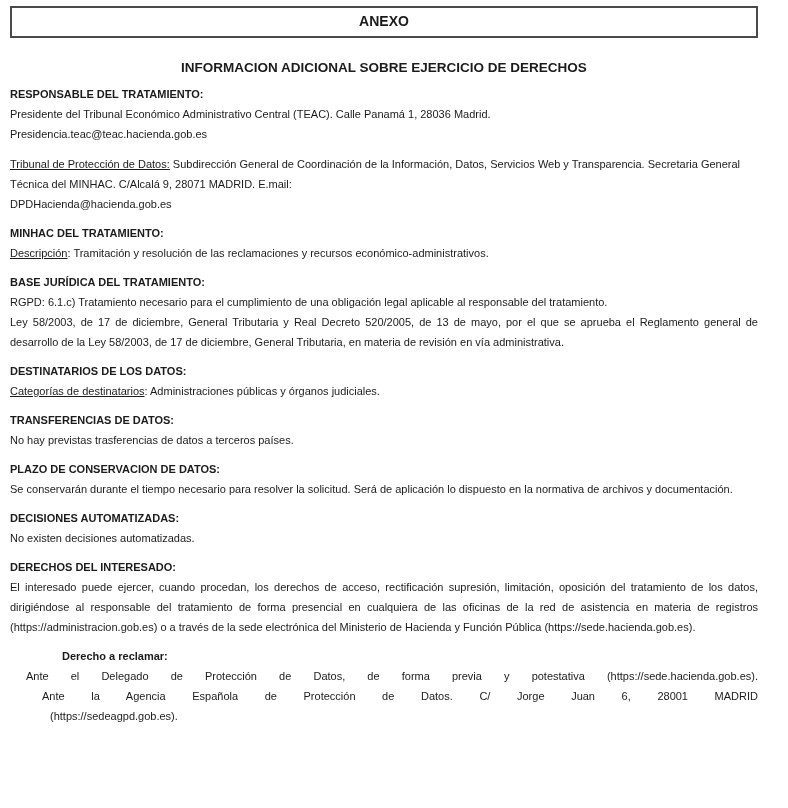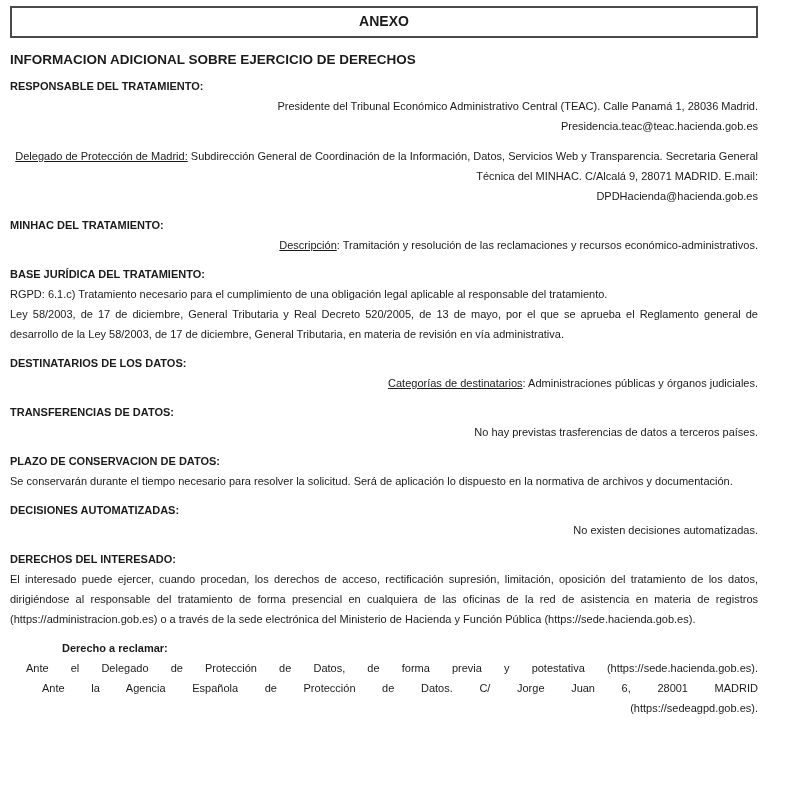--- a/index.html
+++ b/index.html
@@ -19,55 +19,55 @@
     overflow: hidden;
   }
   .anexo-box {
     border: 2px solid #4a4a4a;
     text-align: center;
     font-weight: bold;
     font-size: 14px;
     padding: 5px 0 7px 0;
   }
   .doc-title {
+    text-align: center;
     font-weight: bold;
     font-size: 13.5px;
-    margin-top: 14px;
+    margin-top: 22px;
   }
   .doc-body {
     margin-top: 8px;
     font-size: 11px;
     line-height: 20px;
   }
   .doc-section { margin-top: 9px; }
   .sec-heading {
     font-weight: bold;
   }
   p.para {
     margin: 0;
-    text-align: right;
   }
   p.para.gap { margin-top: 10px; }
   p.para.justify { text-align: justify; }
   p.para.line-just { text-align: justify; text-align-last: justify; }
   .u { text-decoration: underline; }
 </style>
 </head>
 <body>
 
 <div class="page">
   <div class="anexo-box">
     <span>ANEXO</span>
   </div>
   <div class="doc-title">INFORMACION ADICIONAL SOBRE EJERCICIO DE DERECHOS</div>
   <div class="doc-body">
       <section class="doc-section">
         <div class="sec-heading">RESPONSABLE DEL TRATAMIENTO:</div>
         <p class="para normal"><span>Presidente del Tribunal Económico Administrativo Central (TEAC). Calle Panamá 1, 28036 Madrid.</span><br><span>Presidencia.teac@teac.hacienda.gob.es</span></p>
-        <p class="para normal gap"><span class="u">Delegado de Protección de Madrid:</span><span> Subdirección General de Coordinación de la Información, Datos, Servicios Web y Transparencia. Secretaria General Técnica del MINHAC. C/Alcalá  9,  28071  MADRID. E.mail:</span><br><span>DPDHacienda@hacienda.gob.es</span></p>
+        <p class="para normal gap"><span class="u">Tribunal de Protección de Datos:</span><span> Subdirección General de Coordinación de la Información, Datos, Servicios Web y Transparencia. Secretaria General Técnica del MINHAC. C/Alcalá  9,  28071  MADRID. E.mail:</span><br><span>DPDHacienda@hacienda.gob.es</span></p>
       </section>
       <section class="doc-section">
         <div class="sec-heading">MINHAC DEL TRATAMIENTO:</div>
         <p class="para normal"><span class="u">Descripción</span><span>: Tramitación y resolución de las reclamaciones y recursos económico-administrativos.</span></p>
       </section>
       <section class="doc-section">
         <div class="sec-heading">BASE JURÍDICA DEL TRATAMIENTO:</div>
         <p class="para justify"><span>RGPD: 6.1.c) Tratamiento necesario para el cumplimiento de una obligación legal aplicable al responsable del tratamiento.</span></p>
         <p class="para justify"><span>Ley 58/2003, de 17 de diciembre, General Tributaria y Real Decreto 520/2005, de 13 de mayo, por el que se aprueba el Reglamento general de desarrollo de la Ley 58/2003, de 17 de diciembre, General Tributaria, en materia de revisión en vía administrativa.</span></p>
       </section>

